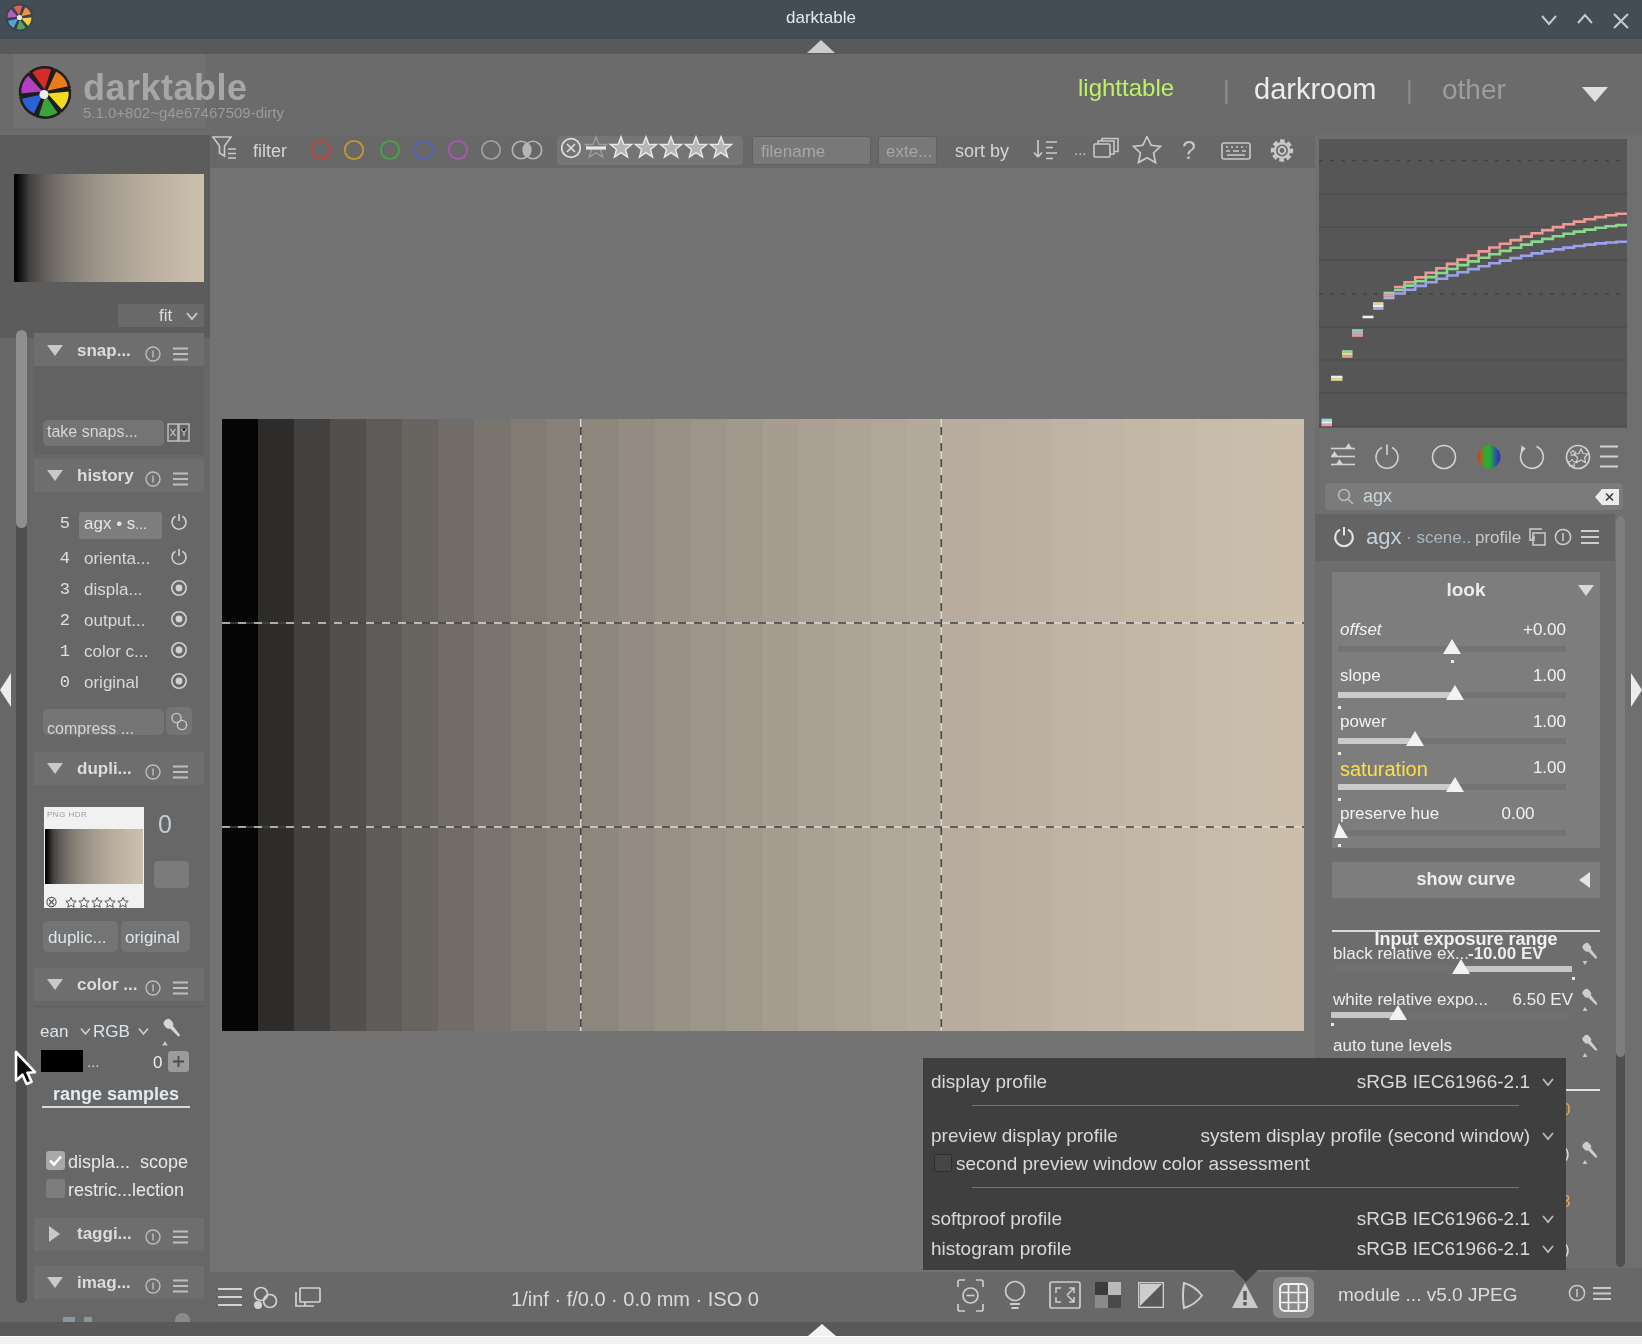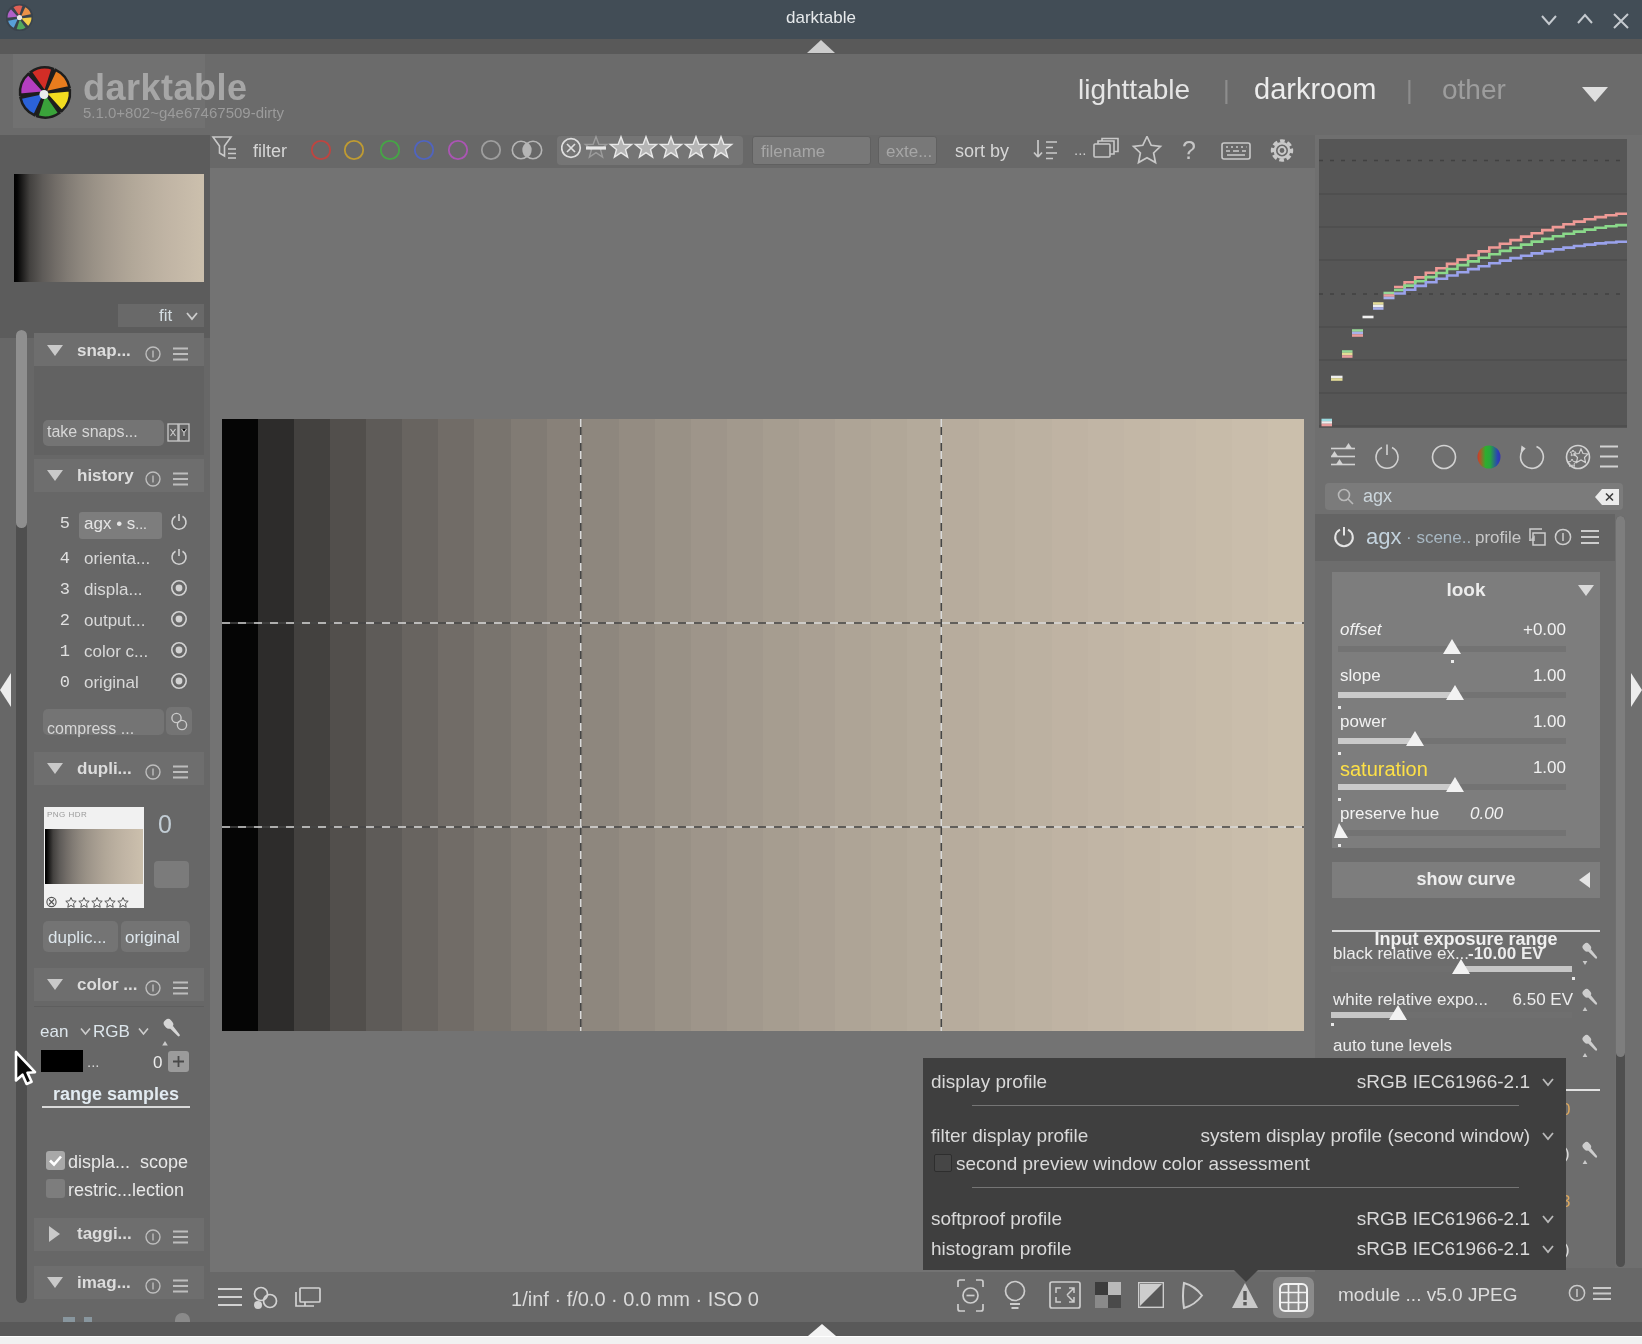--- a/index.html
+++ b/index.html
@@ -51,21 +51,21 @@
           <path d="M0,0 L14.3,20.5 A25,25 0 0,1 -7.7,23.8 Z" fill="#3aa33a" stroke="#1e1e1e" stroke-width="2.5"></path>
           <path d="M0,0 L-10.6,22.7 A25,25 0 0,1 -24.5,5.2 Z" fill="#2b62d8" stroke="#1e1e1e" stroke-width="2.5"></path>
           <path d="M0,0 L-24.9,2.2 A25,25 0 0,1 -16.7,-18.6 Z" fill="#b43ec0" stroke="#1e1e1e" stroke-width="2.5"></path>
         </g>
 <circle cx="-1" cy="2" r="4.5" fill="#ececec"></circle>
 </g>
 </svg>
 </div>
 <div class="abs" style="left:83px;top:67px;color:#a6a6a6;font-size:36px;font-weight:bold;letter-spacing:0.5px;">darktable</div>
 <div class="abs" style="left:83px;top:104px;color:#9b9b9b;font-size:15px;">5.1.0+802~g4e67467509-dirty</div>
-<div class="abs" style="left:1078px;top:74px;color:#e5e5e5;font-size:28px;">lighttable</div>
+<div class="abs" style="left:1078px;top:74px;color:#bef264;font-size:24px;">lighttable</div>
 <div class="abs" style="left:1223px;top:75px;color:#8d8d8d;font-size:26px;">|</div>
 <div class="abs" style="left:1254px;top:73px;color:#ececec;font-size:29px;">darkroom</div>
 <div class="abs" style="left:1406px;top:75px;color:#8d8d8d;font-size:26px;">|</div>
 <div class="abs" style="left:1442px;top:74px;color:#9d9d9d;font-size:28px;">other</div>
 <div class="abs tri-dn" style="left:1582px;top:87px;border-left:13px solid transparent;border-right:13px solid transparent;border-top:15px solid #e0e0e0;"></div>
 
 <div class="abs" style="left:205px;top:135px;width:1437px;height:33px;background:#686868;"></div>
 <svg class="abs" style="left:211px;top:134px;" width="30" height="31" viewBox="0 0 30 31">
 <path d="M2,3 H20 L13.5,12 V22 L8.5,19 V12 Z" fill="none" stroke="#c9c9c9" stroke-width="1.6"></path>
 <path d="M17,15 H25 M17,19.5 H25 M17,24 H25" stroke="#c9c9c9" stroke-width="1.6"></path>
@@ -459,21 +459,21 @@
 <div class="abs" style="left:1338px;top:738px;width:77px;height:6px;background:#cacaca;"></div>
 <div class="abs slider-tri" style="left:1406px;top:731px;"></div>
 <div class="abs" style="left:1338px;top:752px;width:3px;height:3px;background:#ececec;"></div>
 <div class="abs" style="left:1340px;top:758px;color:#fde047;font-size:20px;">saturation</div>
 <div class="abs" style="left:1470px;top:758px;width:96px;text-align:right;color:#f2f2f2;font-size:17px;">1.00</div>
 <div class="abs" style="left:1338px;top:784px;width:228px;height:6px;background:#737373;"></div>
 <div class="abs" style="left:1338px;top:784px;width:117px;height:6px;background:#cacaca;"></div>
 <div class="abs slider-tri" style="left:1446px;top:777px;"></div>
 <div class="abs" style="left:1338px;top:798px;width:3px;height:3px;background:#ececec;"></div>
 <div class="abs" style="left:1340px;top:804px;color:#f2f2f2;font-size:17px;">preserve hue</div>
-<div class="abs" style="left:1470px;top:804px;width:96px;text-align:left;color:#f2f2f2;font-size:17px;font-style:italic;">0.00</div>
+<div class="abs" style="left:1470px;top:804px;width:96px;text-align:center;color:#f2f2f2;font-size:17px;">0.00</div>
 <div class="abs" style="left:1338px;top:830px;width:228px;height:6px;background:#737373;"></div>
 <div class="abs" style="left:1334px;top:823px;width:0;height:0;border-left:5px solid transparent;border-right:9px solid transparent;border-bottom:15px solid #f2f2f2;"></div>
 <div class="abs" style="left:1338px;top:844px;width:3px;height:3px;background:#ececec;"></div>
 
 <div class="abs" style="left:1332px;top:862px;width:268px;height:36px;background:#7d7d7d;"></div>
 <div class="abs" style="left:1332px;top:869px;width:268px;text-align:center;color:#ececec;font-size:18px;font-weight:bold;">show curve</div>
 <svg class="abs" style="left:1578px;top:871px;" width="13" height="18" viewBox="0 0 13 18">
     <path d="M12,1 V17 L1,9 Z" fill="#e4e4e4"></path>
   </svg>
 
@@ -599,21 +599,21 @@
 </svg>
 
 <div class="abs" style="left:923px;top:1058px;width:643px;height:212px;background:#3f3f3f;"></div>
 <div class="abs" style="left:1234px;top:1270px;width:0;height:0;border-left:12px solid transparent;border-right:12px solid transparent;border-top:12px solid #3f3f3f;"></div>
 <div class="abs" style="left:931px;top:1071px;color:#d9d9d9;font-size:19px;">display profile</div>
 <div class="abs" style="left:1230px;top:1071px;width:300px;text-align:right;color:#d9d9d9;font-size:19px;">sRGB IEC61966-2.1</div>
 <svg class="abs" style="left:1541px;top:1077px;" width="14" height="10" viewBox="0 0 14 10">
     <path d="M2,2 L7,8 L12,2" stroke="#b9b9b9" stroke-width="1.8" fill="none"></path>
   </svg>
 <div class="abs" style="left:972px;top:1105px;width:547px;height:1px;background:#757575;"></div>
-<div class="abs" style="left:931px;top:1125px;color:#d9d9d9;font-size:19px;">filter display profile</div>
+<div class="abs" style="left:931px;top:1125px;color:#d9d9d9;font-size:19px;">preview display profile</div>
 <div class="abs" style="left:1100px;top:1125px;width:430px;text-align:right;color:#d9d9d9;font-size:19px;">system display profile (second window)</div>
 <svg class="abs" style="left:1541px;top:1131px;" width="14" height="10" viewBox="0 0 14 10">
     <path d="M2,2 L7,8 L12,2" stroke="#b9b9b9" stroke-width="1.8" fill="none"></path>
   </svg>
 <div class="abs" style="left:934px;top:1154px;width:18px;height:18px;background:#464646;border:1px solid #2e2e2e;border-radius:2px;box-sizing:border-box;"></div>
 <div class="abs" style="left:956px;top:1153px;color:#d9d9d9;font-size:19px;">second preview window color assessment</div>
 <div class="abs" style="left:972px;top:1187px;width:547px;height:1px;background:#757575;"></div>
 <div class="abs" style="left:931px;top:1208px;color:#d9d9d9;font-size:19px;">softproof profile</div>
 <div class="abs" style="left:1230px;top:1208px;width:300px;text-align:right;color:#d9d9d9;font-size:19px;">sRGB IEC61966-2.1</div>
 <svg class="abs" style="left:1541px;top:1214px;" width="14" height="10" viewBox="0 0 14 10">

